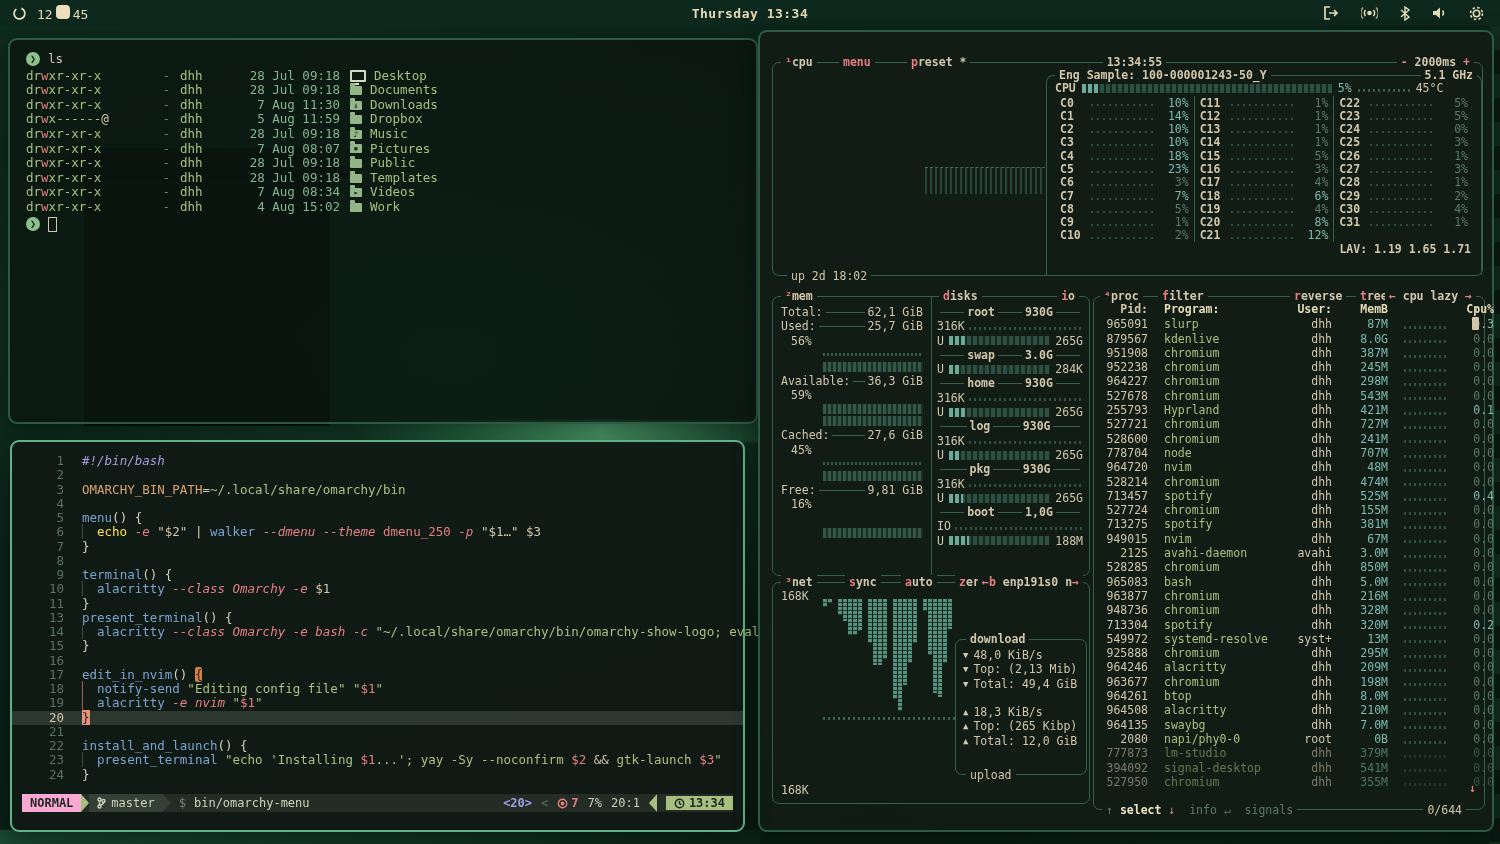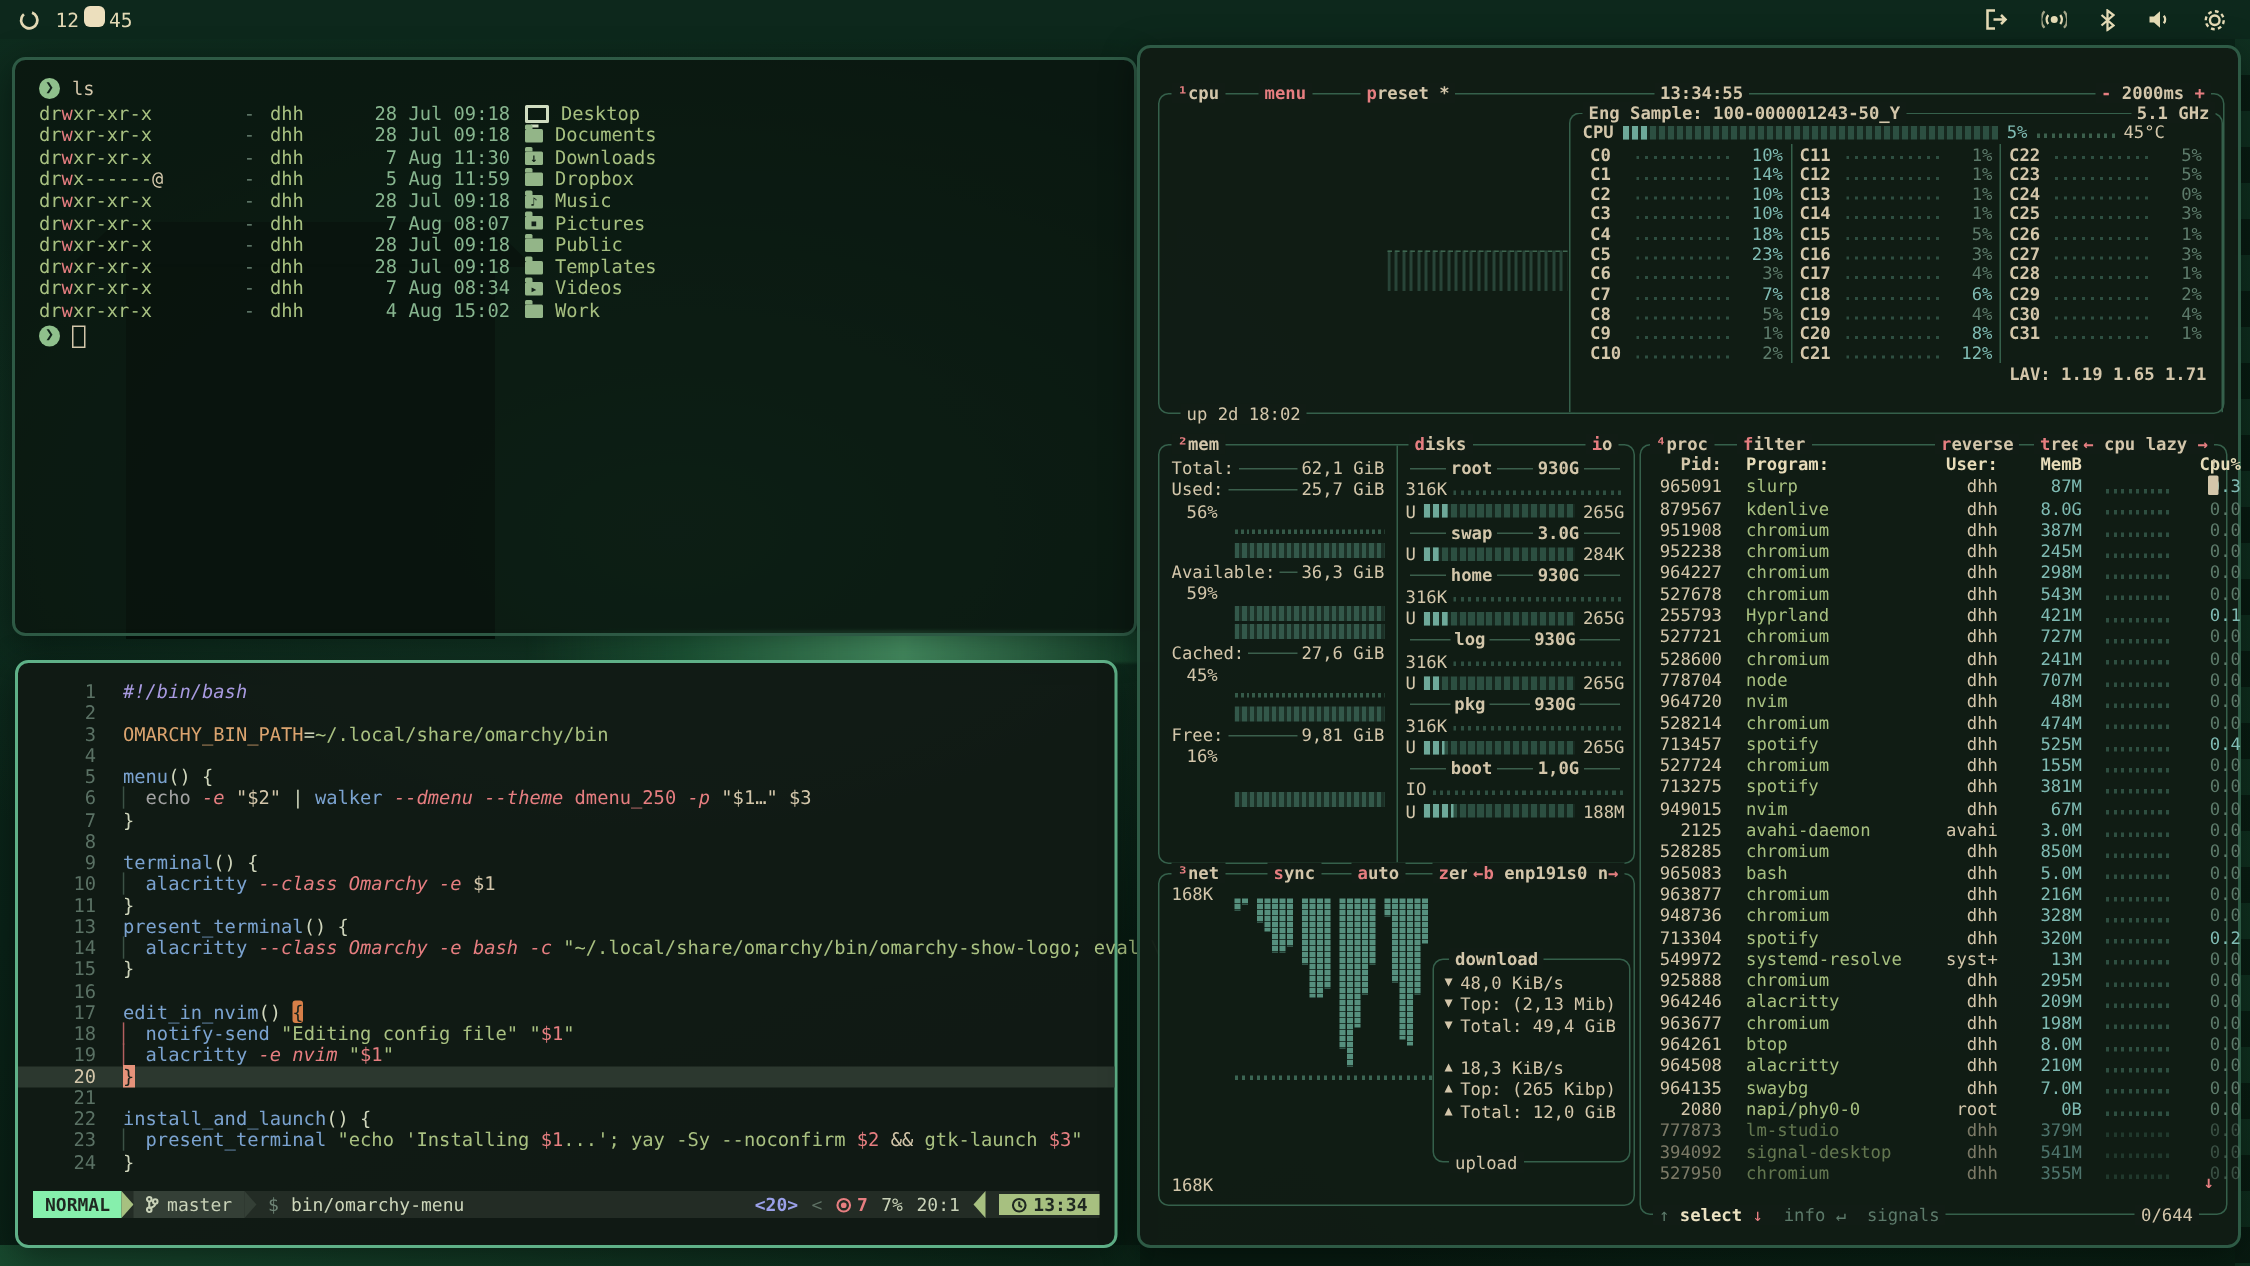--- a/index.html
+++ b/index.html
@@ -47,30 +47,30 @@
   .mi{display:inline-block;width:12px;height:8px;border:2px solid #cfdcc0;border-radius:1px;position:relative;margin-right:8px;}
   .mi::after{content:"";position:absolute;left:2px;bottom:-5px;width:5px;height:2px;background:#cfdcc0;}
   
   #win-nvim{left:10px;top:440px;width:735px;height:392px;background:rgba(17,25,20,.94);
     border:2px solid #5fb188;font-size:12.5px;line-height:14.25px;box-sizing:border-box;padding-top:12px;}
   .nv-line{display:flex;white-space:pre;height:14.25px;}
   .nv-line.cur{background:#2c382f;}
   .nv-gut{width:52px;text-align:right;padding-right:18px;color:#5a7164;flex:none;}
   .nv-line.cur .nv-gut{color:#d3c6aa;}
   .nv-code{flex:1;color:#d3c6aa;}
-  .cm{color:#a89ae0;font-style:italic;} .fn{color:#7ba3d0;} .va{color:#dba46f;} .bi{color:#a3a3a3;}
+  .cm{color:#a89ae0;font-style:italic;} .fn{color:#7ba3d0;} .va{color:#dba46f;} .bi{color:#fde047;}
   .st{color:#a9c181;} .sv{color:#e67e80;} .fl{color:#e67e80;font-style:italic;} .fr{color:#e67e80;}
   .pu{color:#cfd5bb;} .tx{color:#d3c6aa;}
   .mt{background:#d77f48;color:#1b241d;border-radius:2px;}
   .cu{background:#e6927a;color:#1b241d;}
   .gd{color:#3c5246;} .gr{color:#b35f5f;}
   .gd,.gr{margin-right:1ch;}
   #statusline{position:absolute;left:10px;right:10px;bottom:18px;height:18px;background:#232c25;
     display:flex;align-items:center;font-size:12px;color:#9aa79b;white-space:pre;}
-  .sl-mode{background:#86efac;color:#1f2821;font-weight:bold;padding:0 8px;height:100%;display:flex;align-items:center;}
+  .sl-mode{background:#f9a8d4;color:#1f2821;font-weight:bold;padding:0 8px;height:100%;display:flex;align-items:center;}
   .tri-r{width:0;height:0;border-top:9px solid transparent;border-bottom:9px solid transparent;border-left:8px solid #a7c080;}
   .sl-git{background:#343f36;color:#c9d2b8;height:100%;display:flex;align-items:center;padding:0 8px;gap:5px;}
   .tri-r2{width:0;height:0;border-top:9px solid transparent;border-bottom:9px solid transparent;border-left:8px solid #343f36;}
   .sl-dollar{color:#6f8577;padding:0 8px;}
   .sl-file{color:#cdd6ba;}
   .sl-right{margin-left:auto;display:flex;align-items:center;gap:9px;}
   .sl-reg{color:#9aa0e8;font-weight:bold;} .sl-sep{color:#5f7265;} .sl-diag{color:#e67e80;font-weight:bold;display:flex;align-items:center;gap:3px;}
   .sl-pct,.sl-pos{color:#c9d2b8;}
   .tri-l{width:0;height:0;border-top:9px solid transparent;border-bottom:9px solid transparent;border-right:8px solid #a7c080;}
   .sl-time{background:#a7c080;color:#1f2821;font-weight:bold;height:100%;display:flex;align-items:center;padding:0 8px;gap:4px;}
@@ -152,20 +152,21 @@
 
   <div id="topbar">
     <div class="left">
       <span>
         <svg width="15" height="15" viewBox="0 0 15 15">
             <circle cx="7.5" cy="7.5" r="5.4" fill="none" stroke="#e3d9b4" stroke-width="1.8" stroke-dasharray="28 6" transform="rotate(-70 7.5 7.5)"></circle>
           </svg>
       </span>
       <span id="ws"><span class="ws-num">1</span><span class="ws-num">2</span><span class="ws-active" style="display: inline-block;"></span><span class="ws-num">4</span><span class="ws-num">5</span></span>
     </div>
+    <div class="center">Thursday 13:34</div>
     <div class="right">
       <span>
         <svg width="16" height="14" viewBox="0 0 16 14" fill="none" stroke="#e3d9b4" stroke-width="1.7">
             <path d="M7 1H2v12h5"></path>
             <path d="M6 7h8M11 4l3 3-3 3"></path>
           </svg>
       </span>
       <span>
         <svg width="17" height="14" viewBox="0 0 17 14" fill="none" stroke="#e3d9b4" stroke-width="1.5">
             <circle cx="8.5" cy="7" r="1.6" fill="#e3d9b4"></circle>

